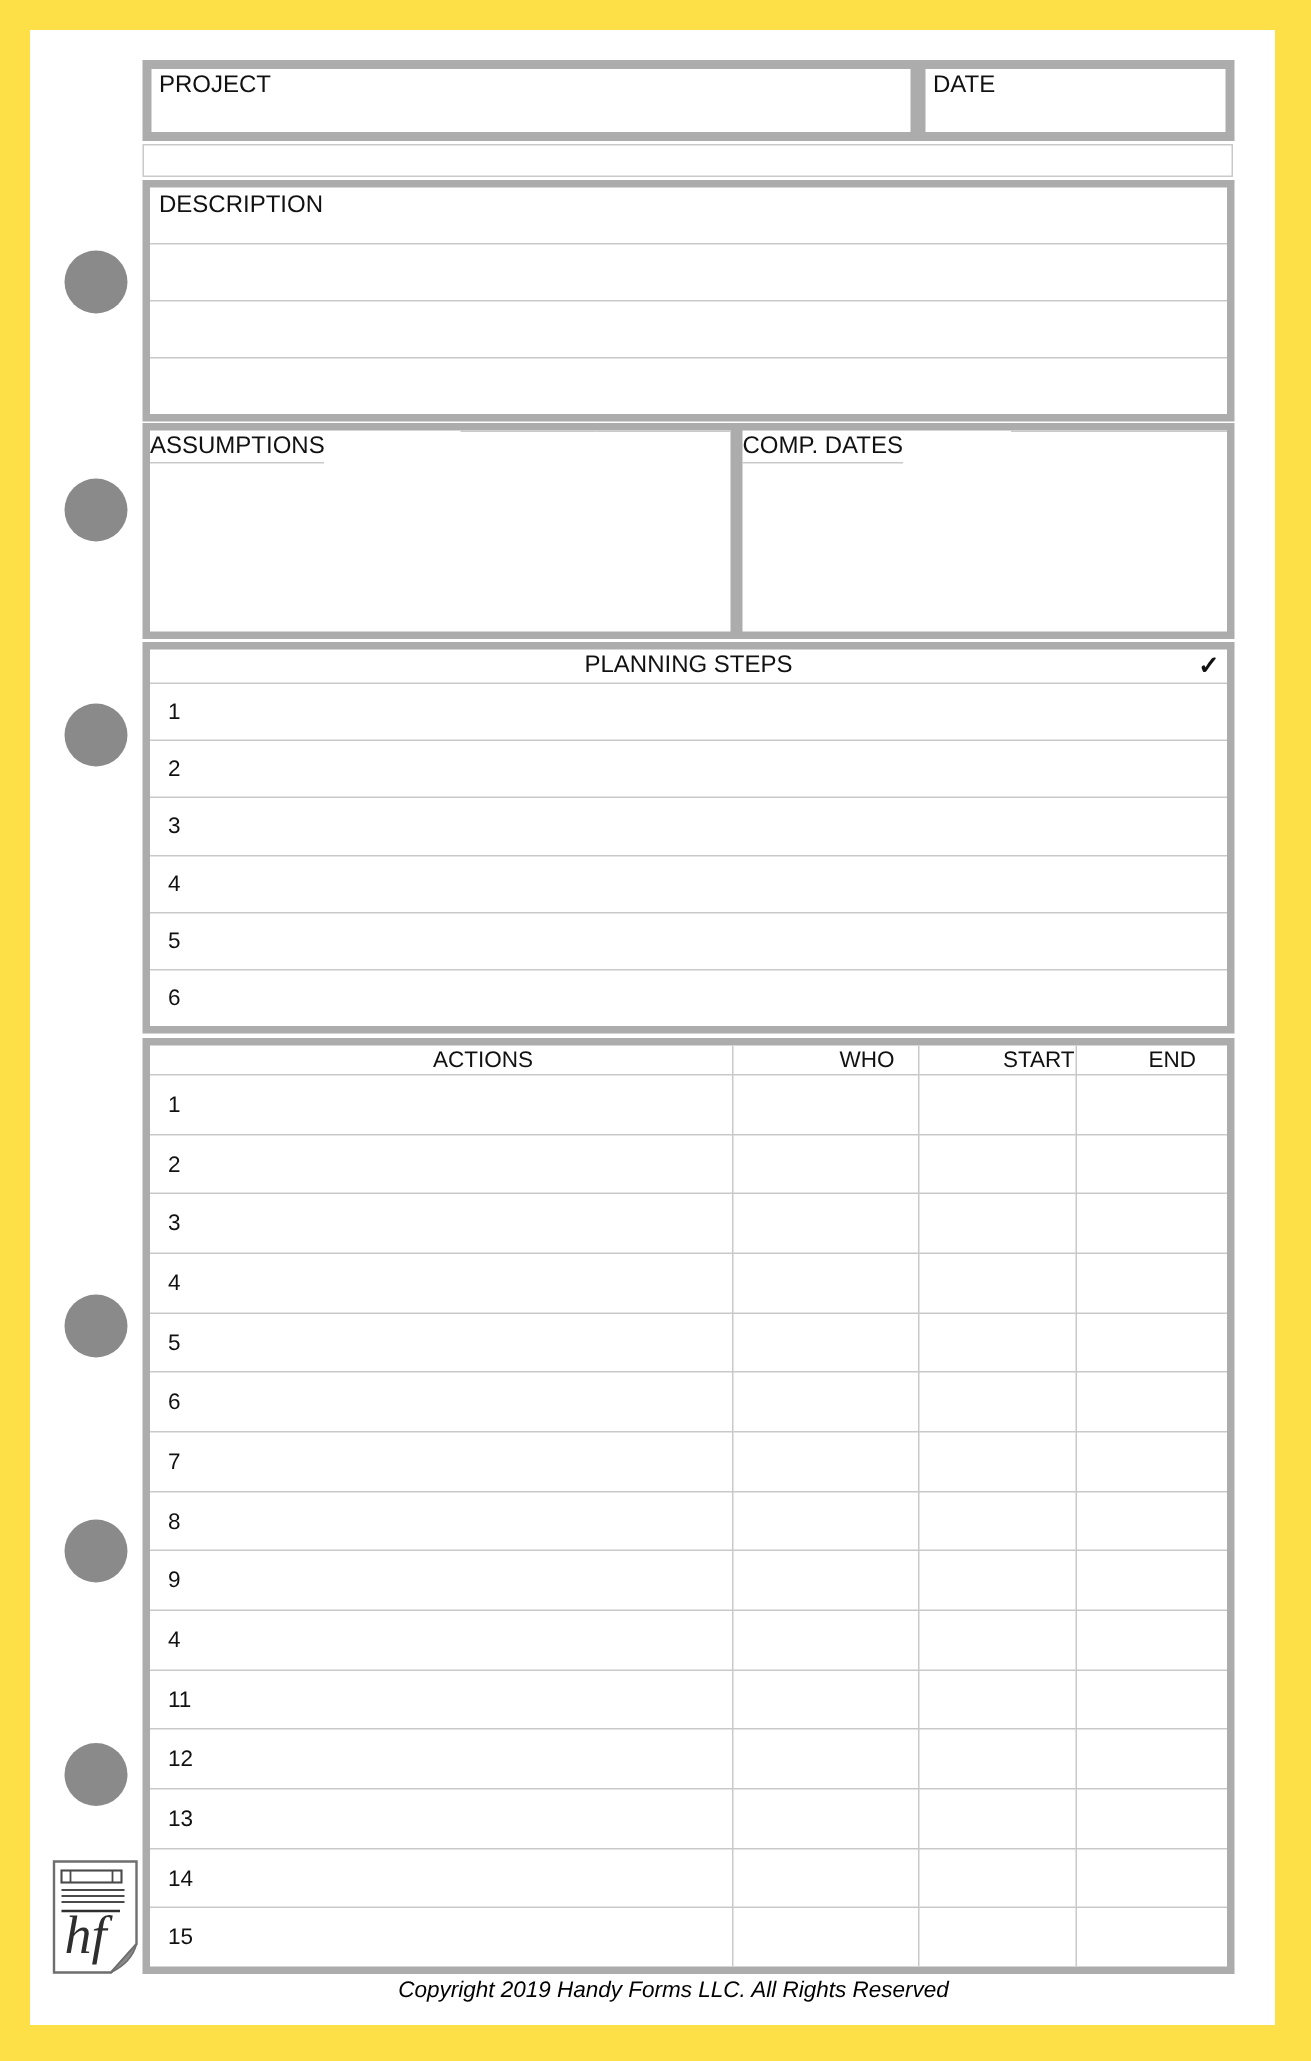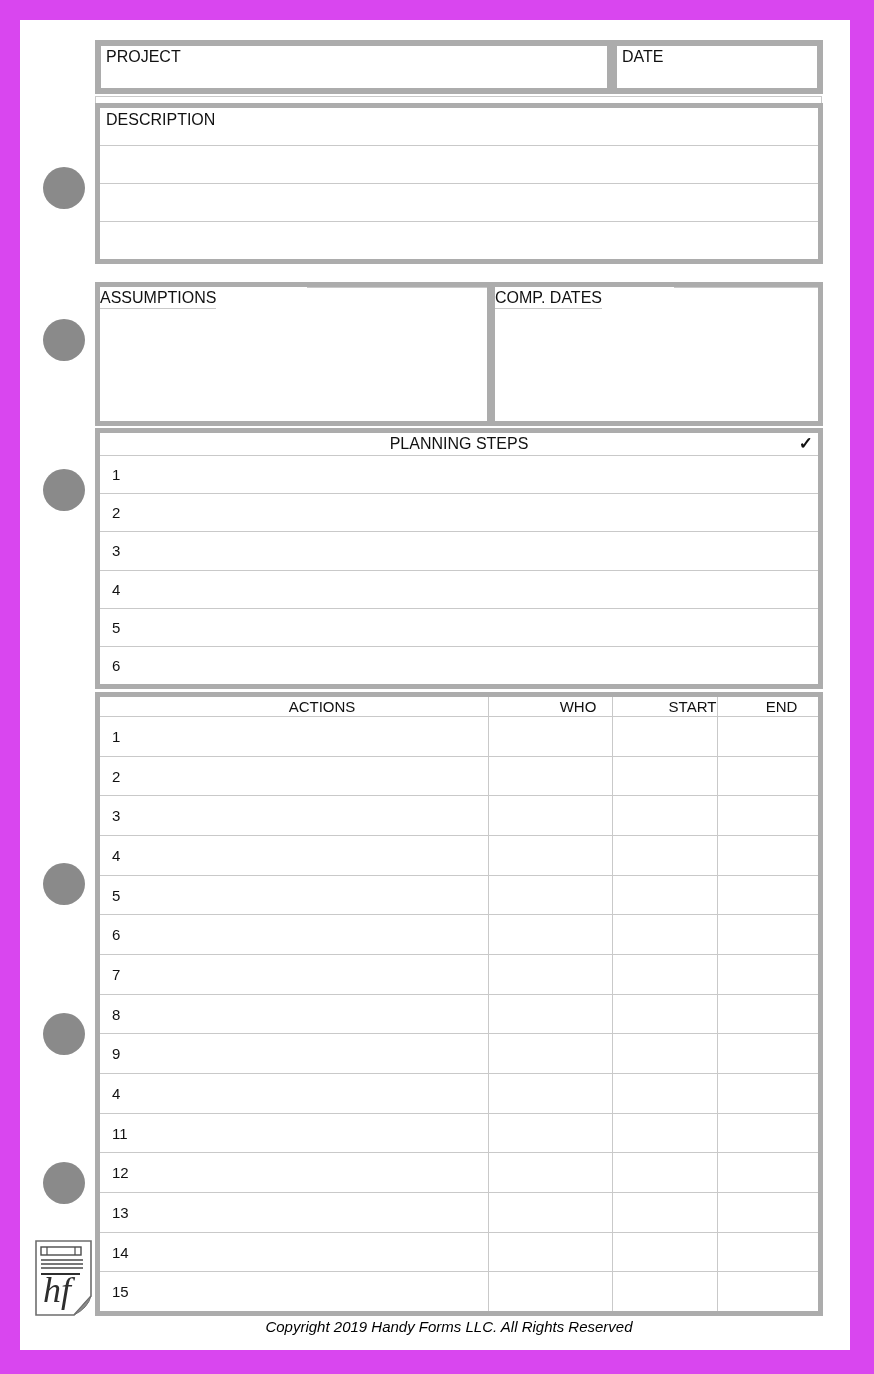--- a/index.html
+++ b/index.html
@@ -3,21 +3,21 @@
 <meta charset="utf-8">
 <style>
   * { margin: 0; padding: 0; box-sizing: border-box; }
   html, body { background: #ACACAC; }
   body { font-family: "Liberation Sans", sans-serif; color: #111; }
 
   .canvas {
     position: relative;
     width: 874px;
     height: 1374px;
-    background: #d946ef;
+    background: #fde047;
     overflow: hidden;
   }
   .page {
     position: absolute;
     left: 20px; top: 20px;
     width: 830px; height: 1330px;
     background: #FFFFFF;
   }
 
   
@@ -64,21 +64,21 @@
   
   .blank-strip {
     position: absolute;
     left: 75px; top: 76px;  
     width: 727px; height: 22px;
     background: #FFFFFF;
     border: 1px solid #C9C9C9;
   }
 
   
-  .desc-panel { top: 83px; height: 161px; }   
+  .desc-panel { top: 100px; height: 161px; }   
   .desc-row { flex: 1; display: flex; align-items: flex-start; }
   .desc-row + .desc-row { border-top: 1px solid #C9C9C9; }
   .desc-label { font-size: 16px; padding: 3px 6px; }
 
   
   .assume-panel {
     top: 262px;            
     height: 144px;
     display: flex;
     gap: 8px;

